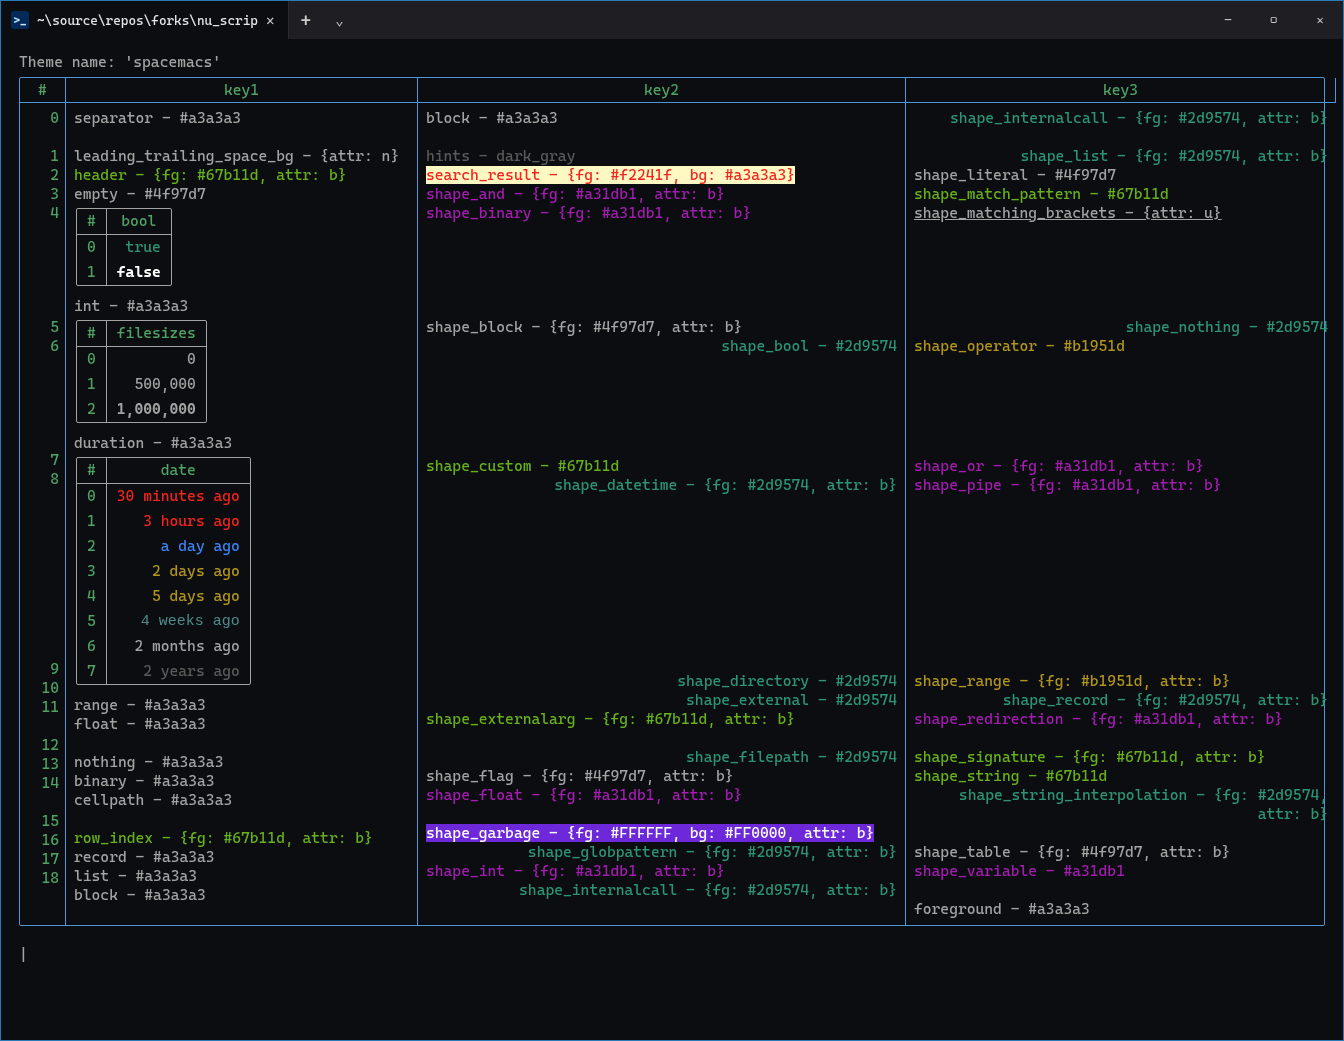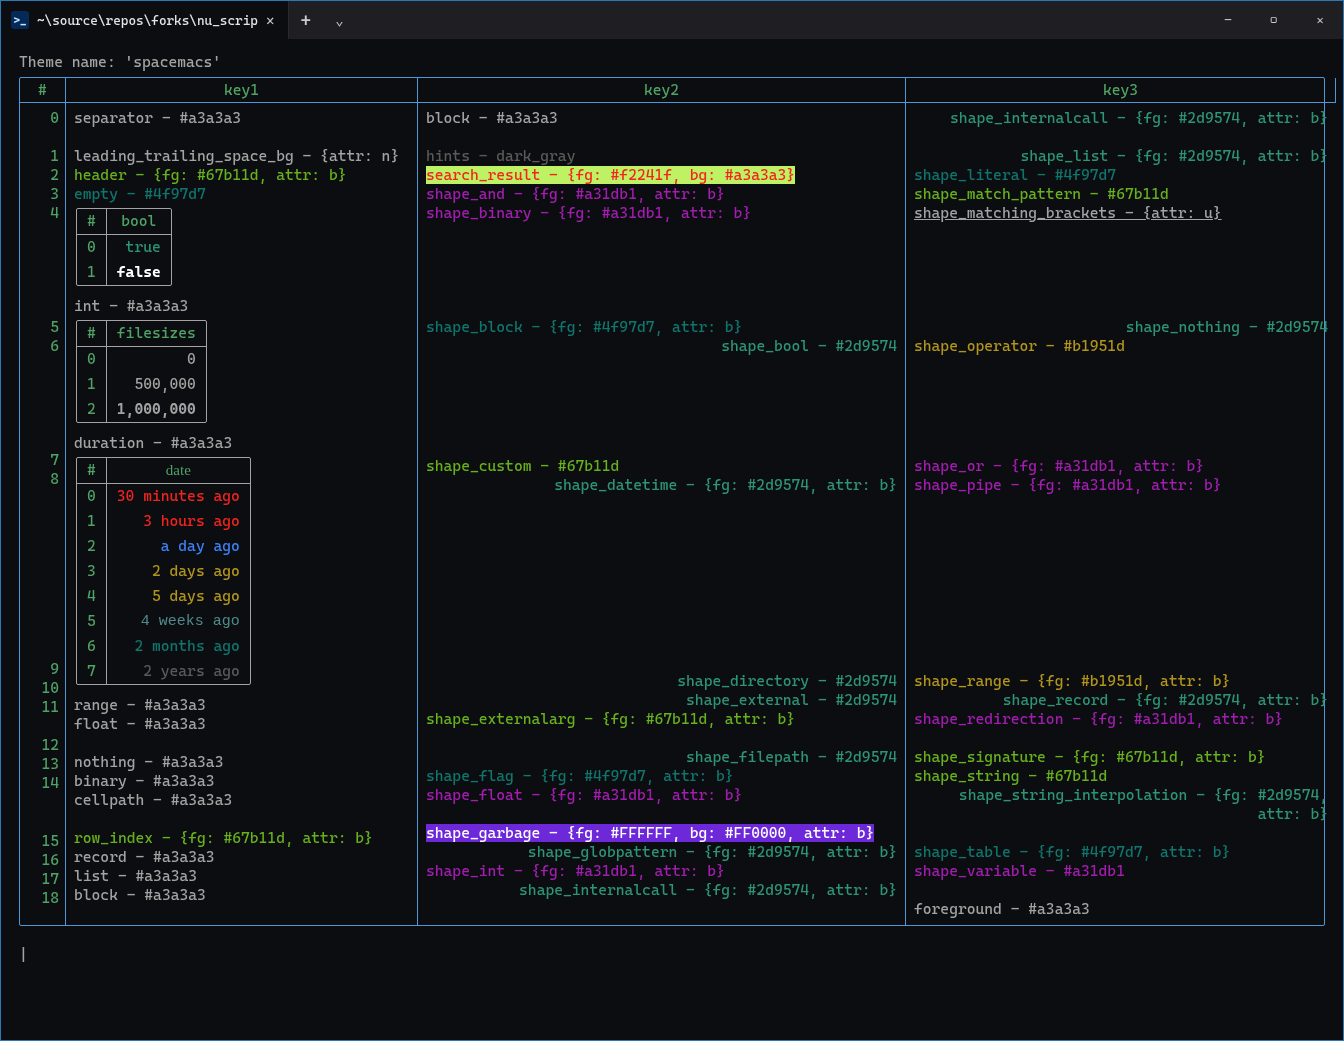--- a/index.html
+++ b/index.html
@@ -71,21 +71,21 @@
     padding:6px 8px 6px 8px;
     line-height:19px;
   }
   .col.idx { text-align:right; color:#4fa365; padding-right:6px;}
   .col:last-child { border-right:none; }
   .s-gray   { color:#a3a3a3; }
   .s-darkg  { color:#5a5a5a; }
   .s-white  { color:#ffffff; }
   .s-green  { color:#67b11d; }
   .s-teal   { color:#2d9574;text-align:right; }
-  .s-blue   { color:#0f766e; }
+  .s-blue   { color:#a3a3a3; }
   .s-dkteal { color:#4f8b8b;font-family:Liberation Mono, monospace; }
   .s-yellow { color:#b1951d; }
   .s-mag    { color:#a31db1; }
   .s-red    { color:#f2241f; }
   .s-orange { color:#3b82f6; }
   .sub {
     border:1px solid #a3a3a3;
     border-radius:2px;
     display:inline-block;
     margin-top:4px;
@@ -96,21 +96,21 @@
     padding:3px 10px;
     border-right:1px solid #a3a3a3;
     text-align:right;
   }
   .sub th { border-bottom:1px solid #a3a3a3; color:#4fa365; text-align:center; font-weight:normal;}
   .sub td.ridx { color:#4fa365; text-align:right; }
   .sub th:last-child, .sub td:last-child { border-right:none; }
   .sub td.r { text-align:right; }
   .spacer { height:19px; }
   .hl-search {
-    background:#bef264;
+    background:#fef9c3;
     color:#f2241f;
   }
   .hl-garbage {
     background:#6d28d9;
     color:#ffffff;
     text-align:right;
   }
   .underline { text-decoration:underline; color:#a3a3a3;margin-top:28px;}
   .cursor {
     margin-top:12px;
@@ -162,21 +162,21 @@
 8</div>
       <div style="height:171px;"></div>
       <div style="white-space:pre;">9
 10
 11</div>
       <div class="spacer"></div>
       <div style="white-space:pre;">12
 13
 14</div>
       <div class="spacer"></div>
-      <div style="white-space:pre;margin-top:20px;">15
+      <div style="white-space:pre;">15
 16
 17
 18</div>
     </div>
 
     <div class="col">
       <div class="s-gray">separator - #a3a3a3</div>
       <div class="spacer"></div>
       <div class="s-gray">leading_trailing_space_bg - {attr: n}</div>
       <div class="s-green">header - {fg: #67b11d, attr: b}</div>
@@ -223,21 +223,21 @@
         </tbody>
           </table>
       </div>
       <div style="height:6px;"></div>
       <div class="s-gray">duration - #a3a3a3</div>
       <div class="sub">
         <table>
           <tbody>
               <tr>
                 <th>#</th>
-                <th style="padding:3px 21px;font-family:Liberation Serif, serif;">date</th>
+                <th style="padding:3px 21px;">date</th>
               </tr>
           <tr>
                 <td class="ridx">0</td>
                 <td class="s-red">30 minutes ago</td>
               </tr>
           <tr>
                 <td class="ridx">1</td>
                 <td class="s-red">3 hours ago</td>
               </tr>
           <tr>

